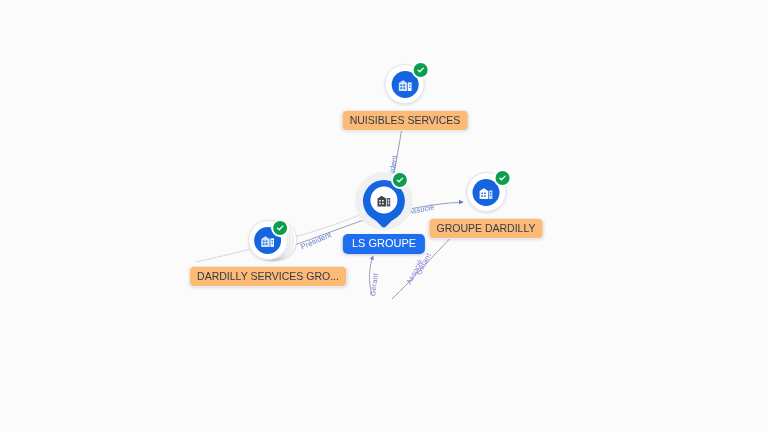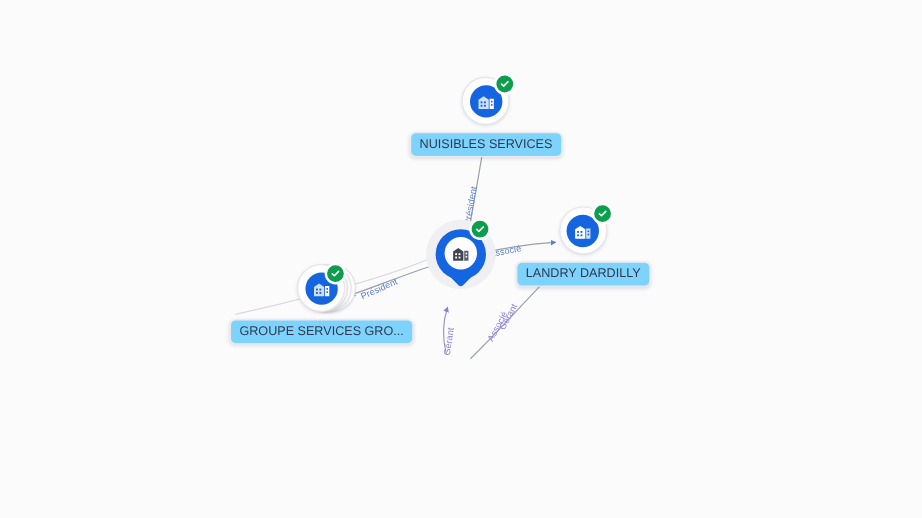--- a/index.html
+++ b/index.html
@@ -149,21 +149,21 @@
     z-index: 6;
   }
   .verified svg { display: block; }
   .verified.on-pin    { right: 6px;  top: 1px; }
   .verified.on-circle { right: 1px;  top: 0px; }
   .verified.on-stack  { right: 5px;  top: 2px; }
 
   
   .label-box {
     margin-top: 3px;
-    background: #7dd3fc;
+    background: #fdba74;
     border: 1px solid #ebebef;
     border-radius: 5px;
     box-shadow: 0 1px 3px rgba(25,35,70,0.13);
     padding: 3px 7px 4px 7px;
     font-size: 10.5px;
     line-height: 12px;
     color: #2f3a52;
     white-space: nowrap;
   }
   .label-pill {
@@ -274,20 +274,21 @@
             <rect x="17.6" y="15.2" width="1.9" height="1.9" fill="#ffffff"></rect>
           </svg>
         </div>
       </div>
       <div class="verified on-pin">
         <svg width="8" height="8" viewBox="0 0 12 12" aria-hidden="true">
           <path d="M2 6.2 L4.6 8.7 L10 3.2" fill="none" stroke="#ffffff" stroke-width="2" stroke-linecap="round" stroke-linejoin="round"></path>
         </svg>
       </div>
     </div>
+    <div class="label-pill">LS GROUPE</div>
   </div>
 
   <div class="node" style="left:486px; top:204px;">
     <div class="circle-wrap">
       <div class="circle-card">
         <div class="disc company">
           <svg width="17" height="17" viewBox="0 0 24 24" aria-hidden="true">
             <path d="M3 21V10l6-4 6 4v11H3z" fill="#ffffff"></path>
             <path d="M16 21V9h5v12h-5z" fill="#cfe0fb"></path>
             <rect x="5.4" y="12" width="2.2" height="2.2" fill="#1565e0"></rect>
@@ -298,21 +299,21 @@
             <rect x="17.6" y="15.2" width="1.9" height="1.9" fill="#1565e0"></rect>
           </svg>
         </div>
       </div>
       <div class="verified on-circle">
         <svg width="8" height="8" viewBox="0 0 12 12" aria-hidden="true">
           <path d="M2 6.2 L4.6 8.7 L10 3.2" fill="none" stroke="#ffffff" stroke-width="2" stroke-linecap="round" stroke-linejoin="round"></path>
         </svg>
       </div>
     </div>
-    <div class="label-box">LANDRY DARDILLY</div>
+    <div class="label-box">GROUPE DARDILLY</div>
   </div>
 
   <div class="node" style="left:268px; top:252px;">
     <div class="circle-wrap">
       <div class="stack-card s1"></div>
       <div class="stack-card s2"></div>
       <div class="stack-card s3"></div>
       <div class="circle-card">
         <div class="disc company">
           <svg width="17" height="17" viewBox="0 0 24 24" aria-hidden="true">
@@ -326,17 +327,17 @@
             <rect x="17.6" y="15.2" width="1.9" height="1.9" fill="#1565e0"></rect>
           </svg>
         </div>
       </div>
       <div class="verified on-stack">
         <svg width="8" height="8" viewBox="0 0 12 12" aria-hidden="true">
           <path d="M2 6.2 L4.6 8.7 L10 3.2" fill="none" stroke="#ffffff" stroke-width="2" stroke-linecap="round" stroke-linejoin="round"></path>
         </svg>
       </div>
     </div>
-    <div class="label-box">GROUPE SERVICES GRO...</div>
+    <div class="label-box">DARDILLY SERVICES GRO...</div>
   </div>
 
 
 </div>
 
 </body></html>

